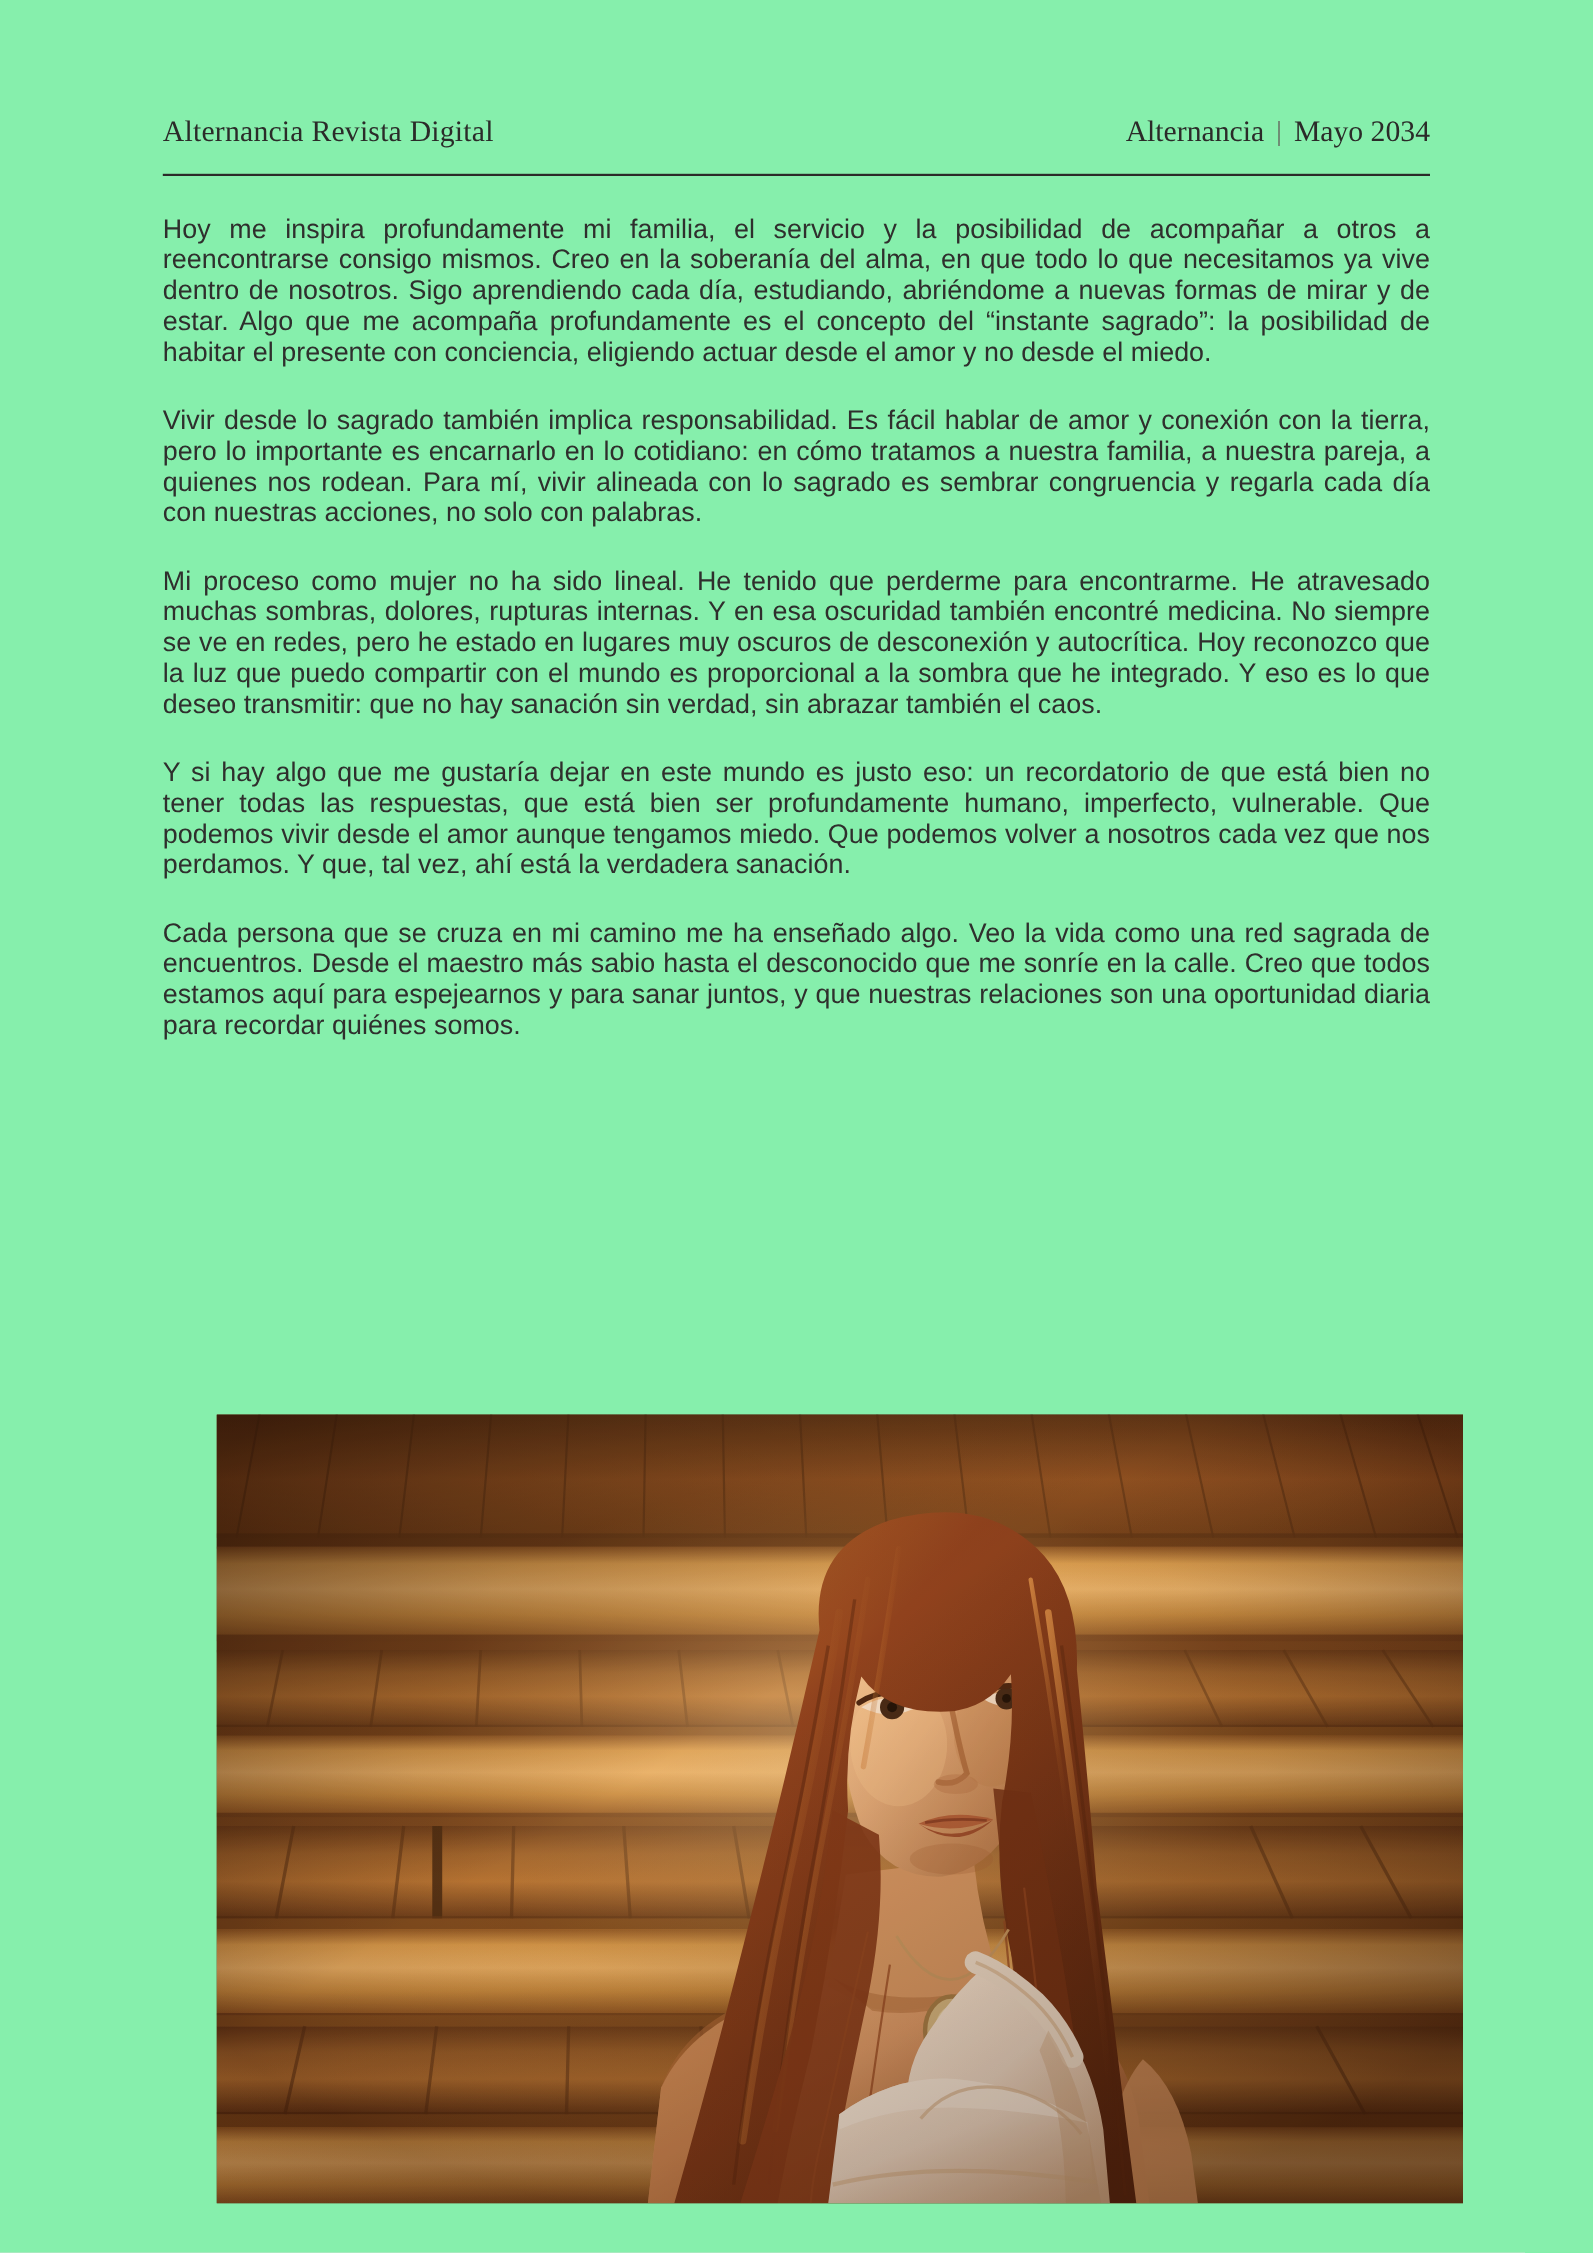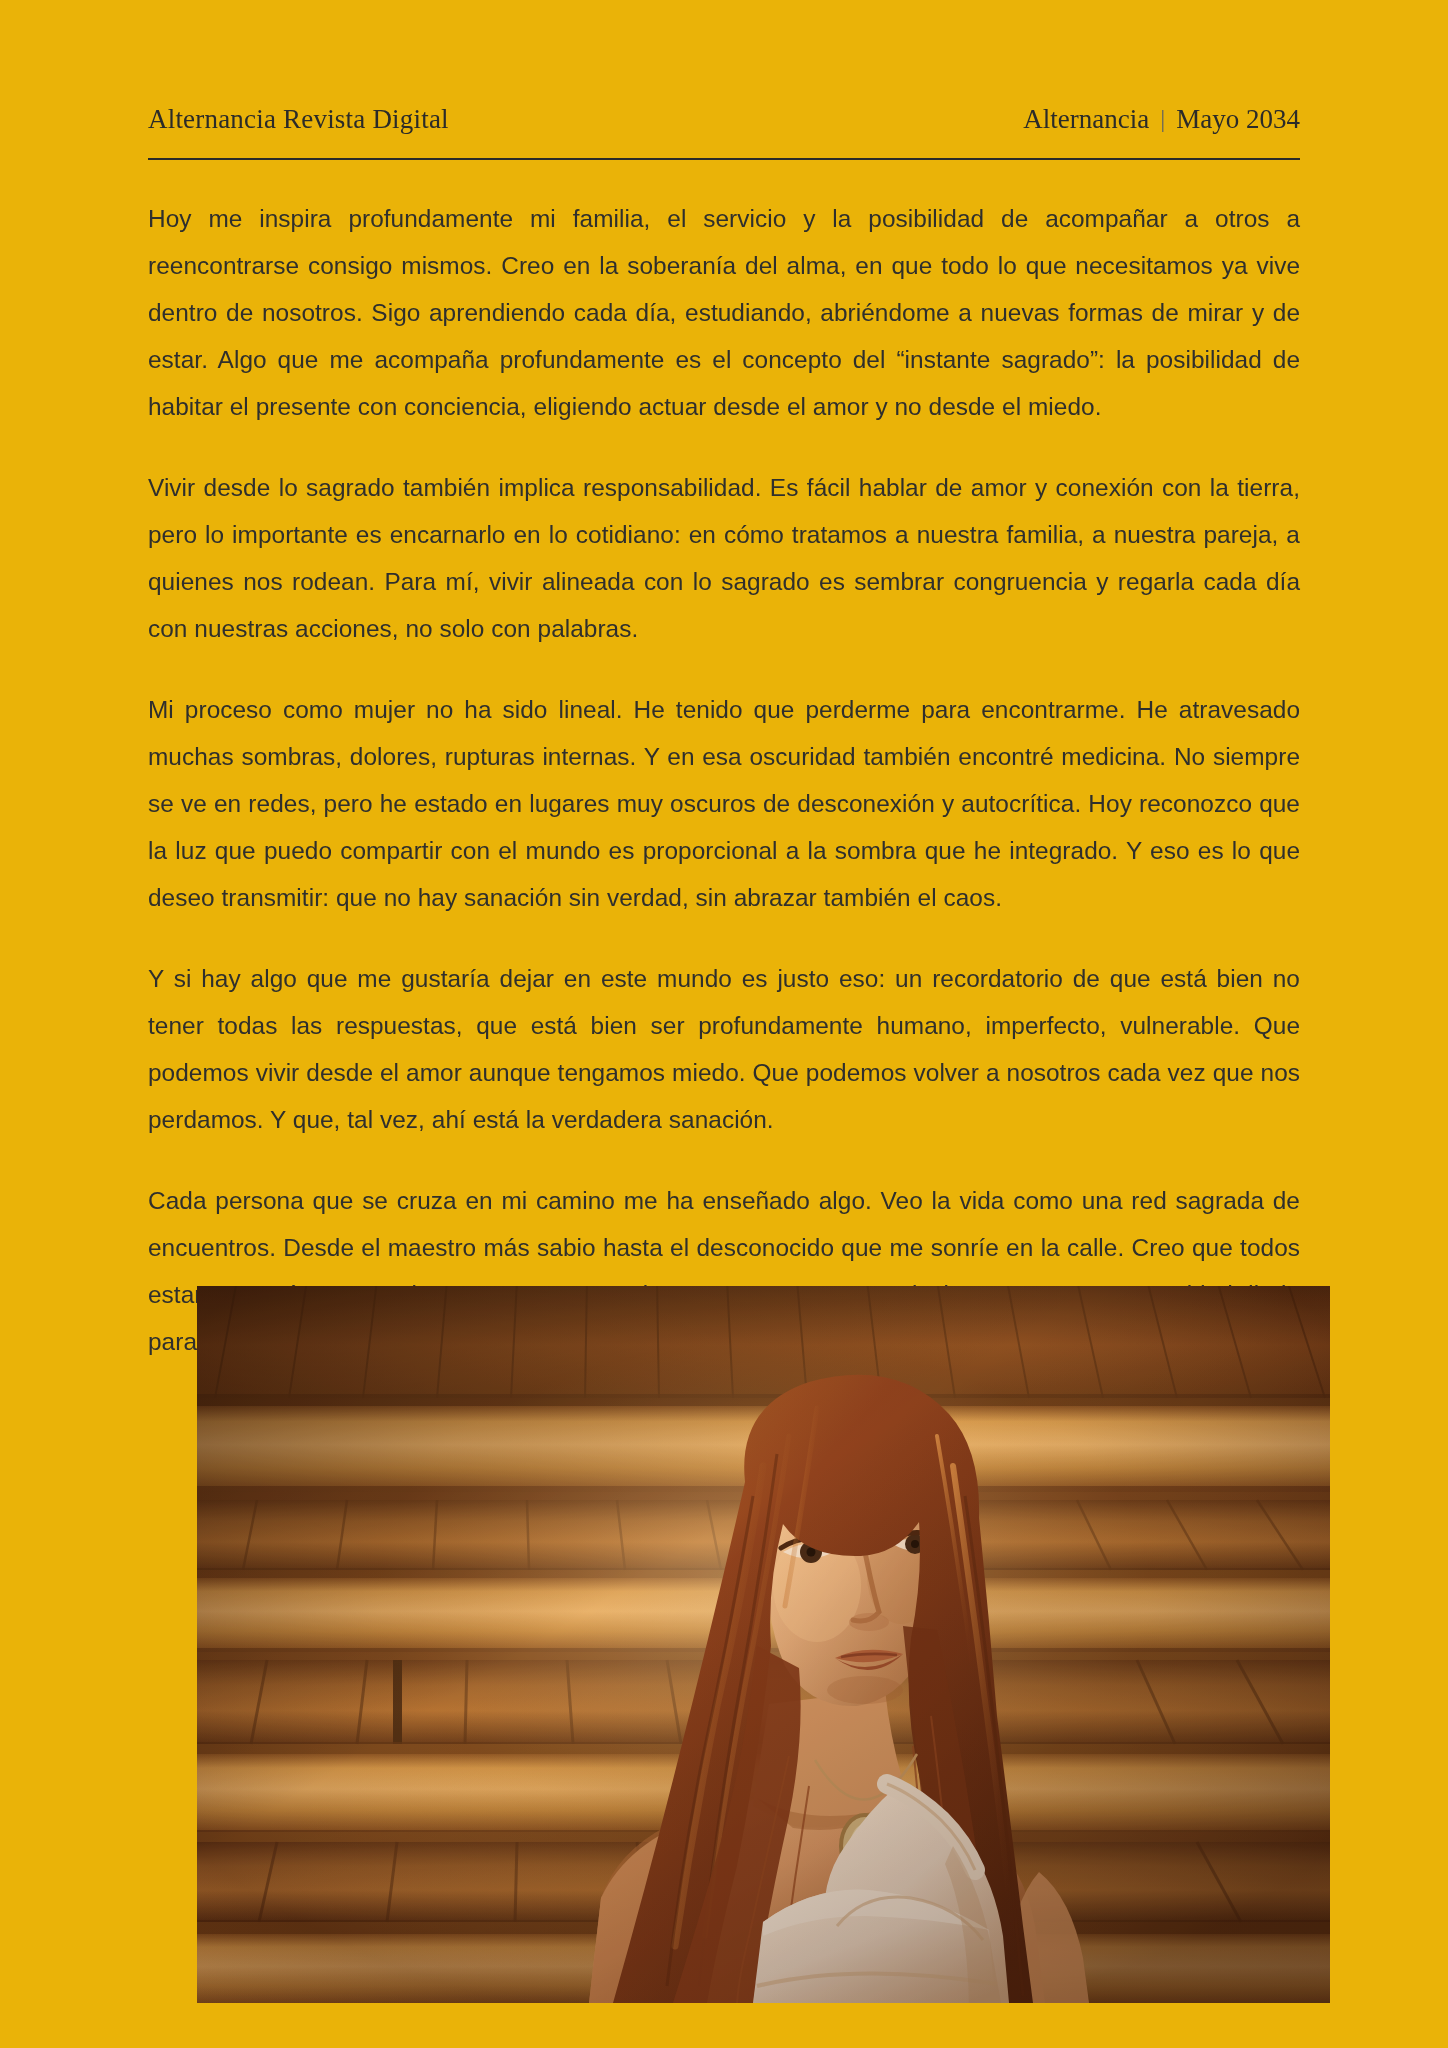--- a/index.html
+++ b/index.html
@@ -5,21 +5,21 @@
 <style>
   html, body {
     margin: 0;
     padding: 0;
     background: #e3e2dd;
   }
   .page {
     position: relative;
     width: 1448px;
     height: 2048px;
-    background: #eab308;
+    background: #86efac;
     box-sizing: border-box;
     overflow: hidden;
     font-family: "Liberation Sans", sans-serif;
   }
 
   
   .masthead {
     position: absolute;
     left: 148px;
     top: 104px;
@@ -61,21 +61,21 @@
   
   .article {
     position: absolute;
     left: 148px;
     top: 195px;
     width: 1152px;
   }
   .para {
     margin: 0 0 34px 0;
     font-size: 24.4px;
-    line-height: 47px;
+    line-height: 28px;
     color: #2f2f2d;
     text-align: justify;
     text-justify: inter-word;
     letter-spacing: 0.05px;
     font-weight: 400;
   }
   .para:last-child { margin-bottom: 0; }
 
   
   .figure {

